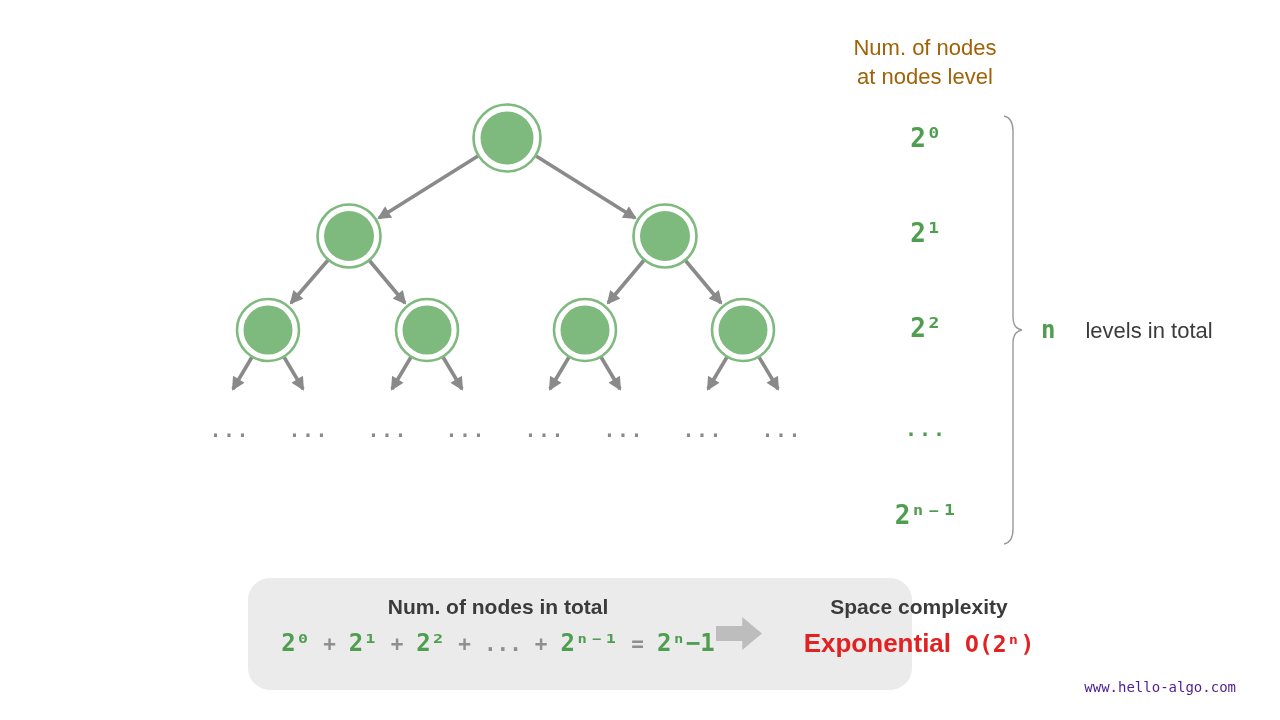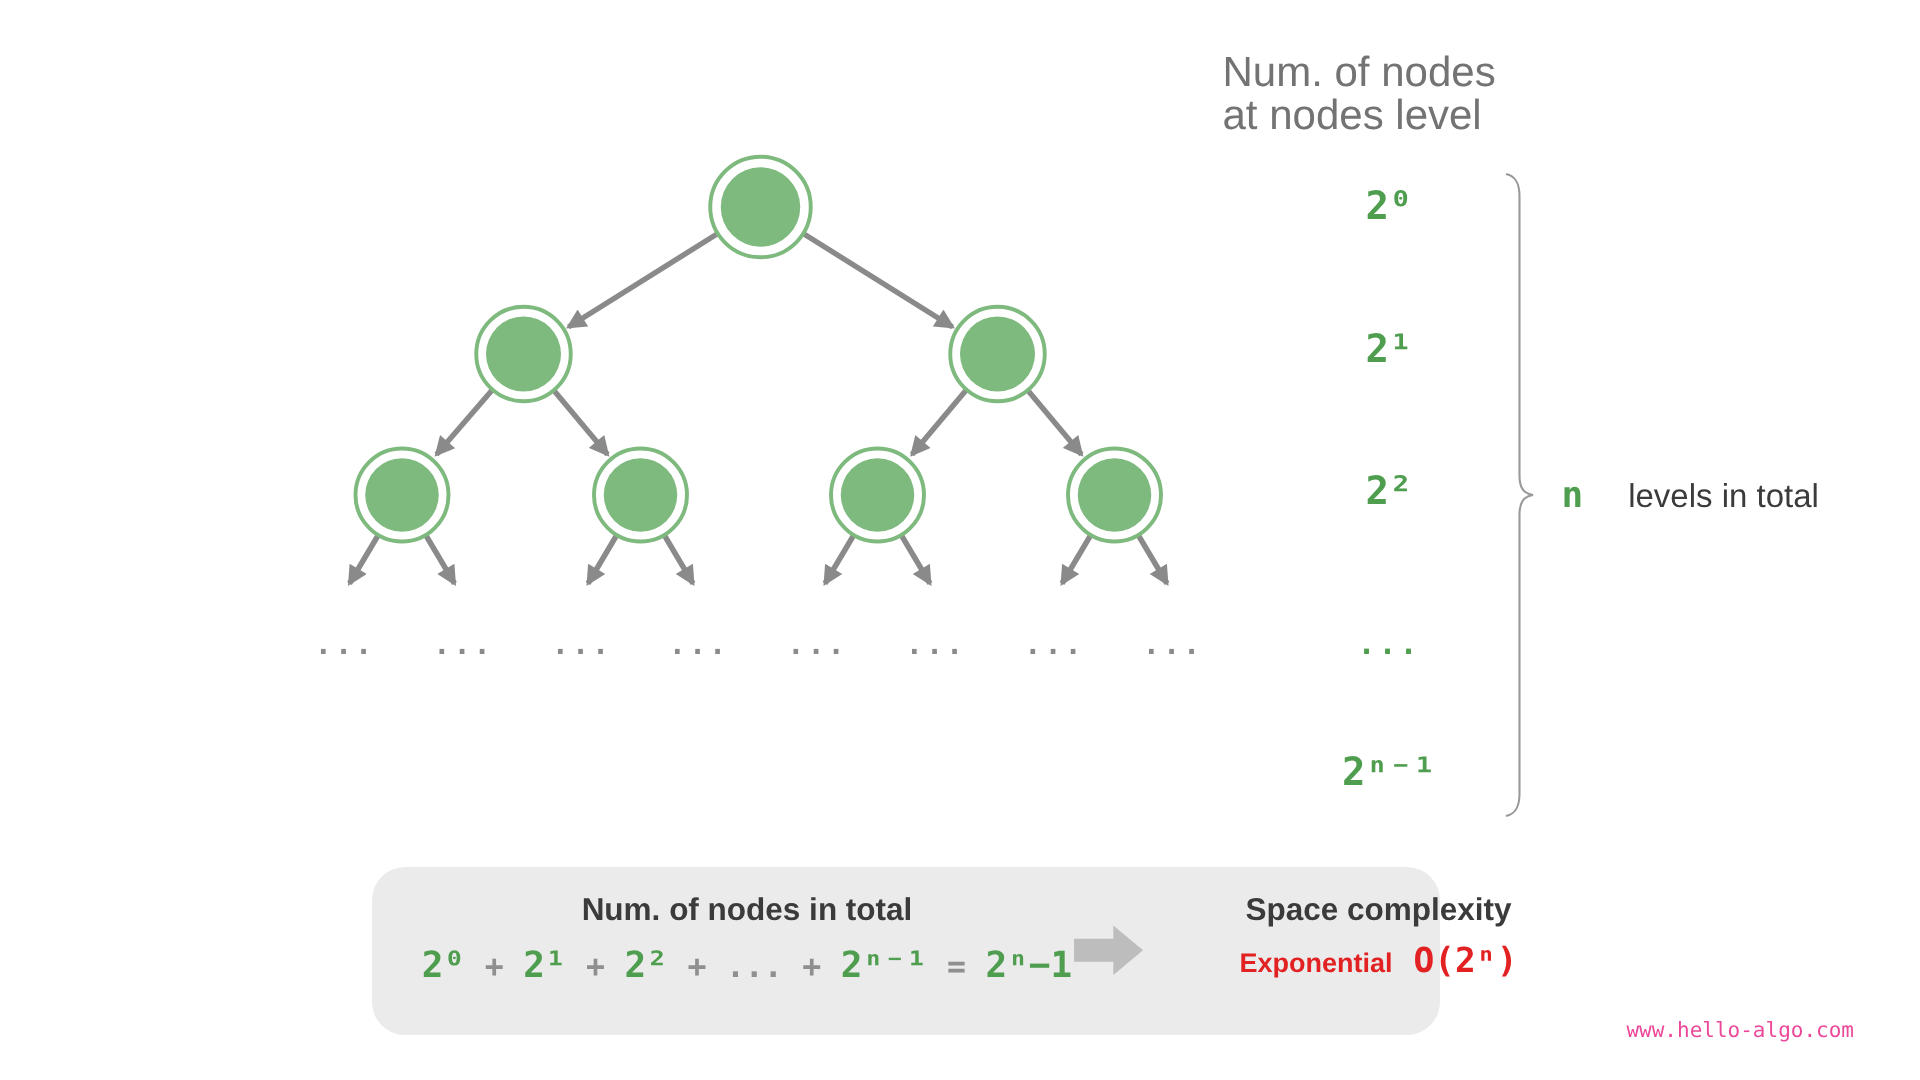--- a/index.html
+++ b/index.html
@@ -4,22 +4,22 @@
 <style>
   html,body { margin:0; padding:0; background:#ffffff; }
   body { width:1280px; height:720px; overflow:hidden;
          font-family:"Liberation Sans", sans-serif; }
   .stage { position:relative; width:1280px; height:720px; background:#ffffff; }
 
   svg.overlay { position:absolute; left:0; top:0; width:1280px; height:720px; }
 
   
   .header { position:absolute; left:815px; top:33px; width:220px;
-            font-size:28px; line-height:29px;
-            color:#737373; font-weight:500; }
+            text-align:center; font-size:22px; line-height:29px;
+            color:#a16207; font-weight:500; }
 
   
   .levels { position:absolute; left:866px; top:0; width:120px; height:560px; }
   .level-label { position:absolute; width:100%; text-align:center;
                  font-family:"DejaVu Sans Mono", monospace; font-weight:bold;
                  font-size:26px; color:#4f9e4f; }
   .level-label:nth-child(1){ top:123px; }
   .level-label:nth-child(2){ top:218px; }
   .level-label:nth-child(3){ top:313px; }
   .level-label:nth-child(4){ top:417px; font-size:20px; letter-spacing:2px; }
@@ -34,44 +34,44 @@
 
   
   .brace-label { position:absolute; left:1041px; top:316px;
                  display:flex; align-items:baseline; gap:12px; }
   .brace-n { font-family:"DejaVu Sans Mono", monospace; font-weight:bold;
              font-size:24px; color:#4f9e4f; }
   .brace-text { font-size:22px; color:#3b3b3b;margin-left:18px; }
 
   
   .summary-box { position:absolute; left:248px; top:578px; width:664px;
-                 height:112px; background:#ebebeb; border-radius:22px;padding-left:48px; }
+                 height:112px; background:#ebebeb; border-radius:22px; }
   .box-left { position:absolute; left:30px; top:17px; width:440px; text-align:center; }
   .box-title { font-size:21px; font-weight:bold; color:#3b3b3b; }
   .formula { margin-top:10px; display:flex; justify-content:center;
              align-items:baseline; gap:13px;
              font-family:"DejaVu Sans Mono", monospace; font-weight:bold;
              font-size:24px; }
   .tok.term { color:#4f9e4f; }
   .tok.op   { color:#8f8f8f; font-size:21px; }
 
   .block-arrow { position:absolute; left:468px; top:39px; width:46px; height:33px;
                  background:#bdbdbd;
                  clip-path:polygon(0 27%,57% 27%,57% 0,100% 50%,57% 100%,57% 73%,0 73%); }
 
   .box-right { position:absolute; left:551px; top:17px; width:240px; text-align:center; }
   .complexity { margin-top:9px; display:flex; justify-content:center;
                 align-items:baseline; gap:14px; color:#e22222; }
-  .complexity-word { font-size:18px; font-weight:bold; }
+  .complexity-word { font-size:26px; font-weight:bold; }
   .complexity-bigo { font-family:"DejaVu Sans Mono", monospace;
                      font-weight:bold; font-size:23px; }
 
   .watermark { position:absolute; right:44px; top:679px;
                font-family:"DejaVu Sans Mono", monospace; font-size:14px;
-               color:#ec4899; }
+               color:#4c1d95; }
 </style>
 </head>
 <body>
 
 <div class="stage">
 
   <svg class="overlay" viewBox="0 0 1280 720">
     <defs>
       <marker id="ah" viewBox="0 0 10 10" refX="8.5" refY="5" markerWidth="4" markerHeight="3.7" orient="auto-start-reverse">
         <path d="M0,0 L10,5 L0,10 Z" fill="#8a8a8a"></path>

